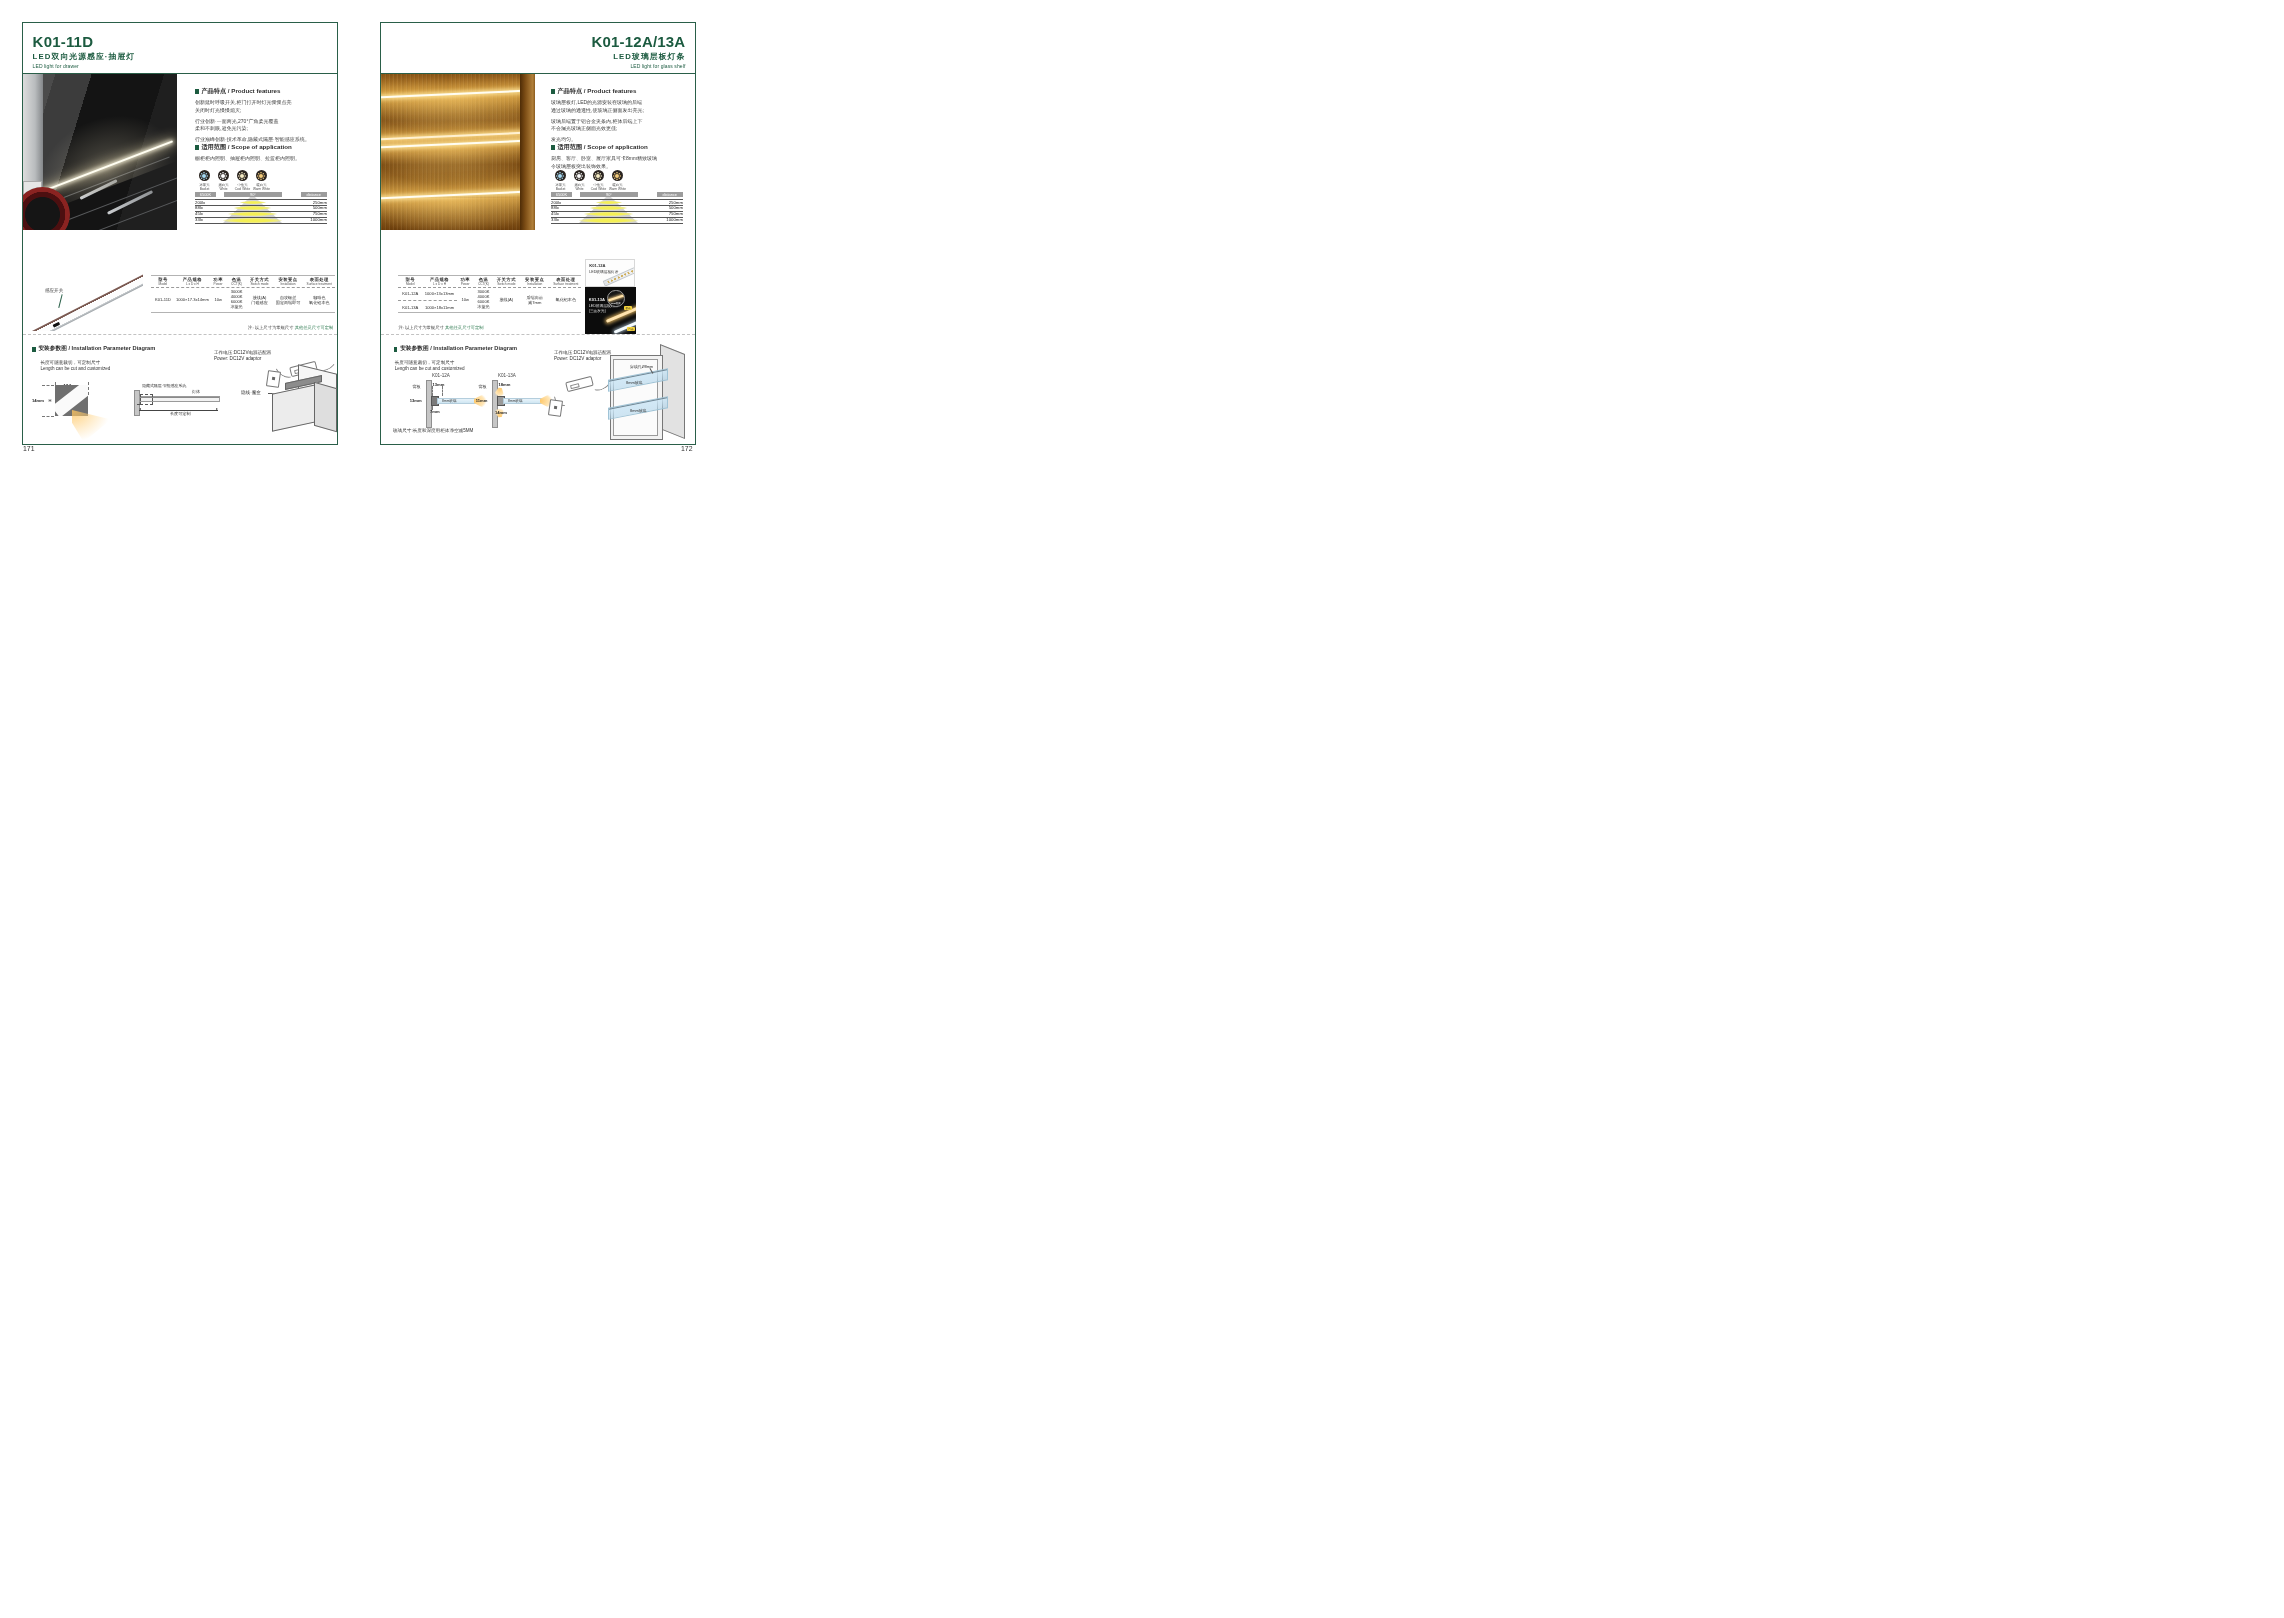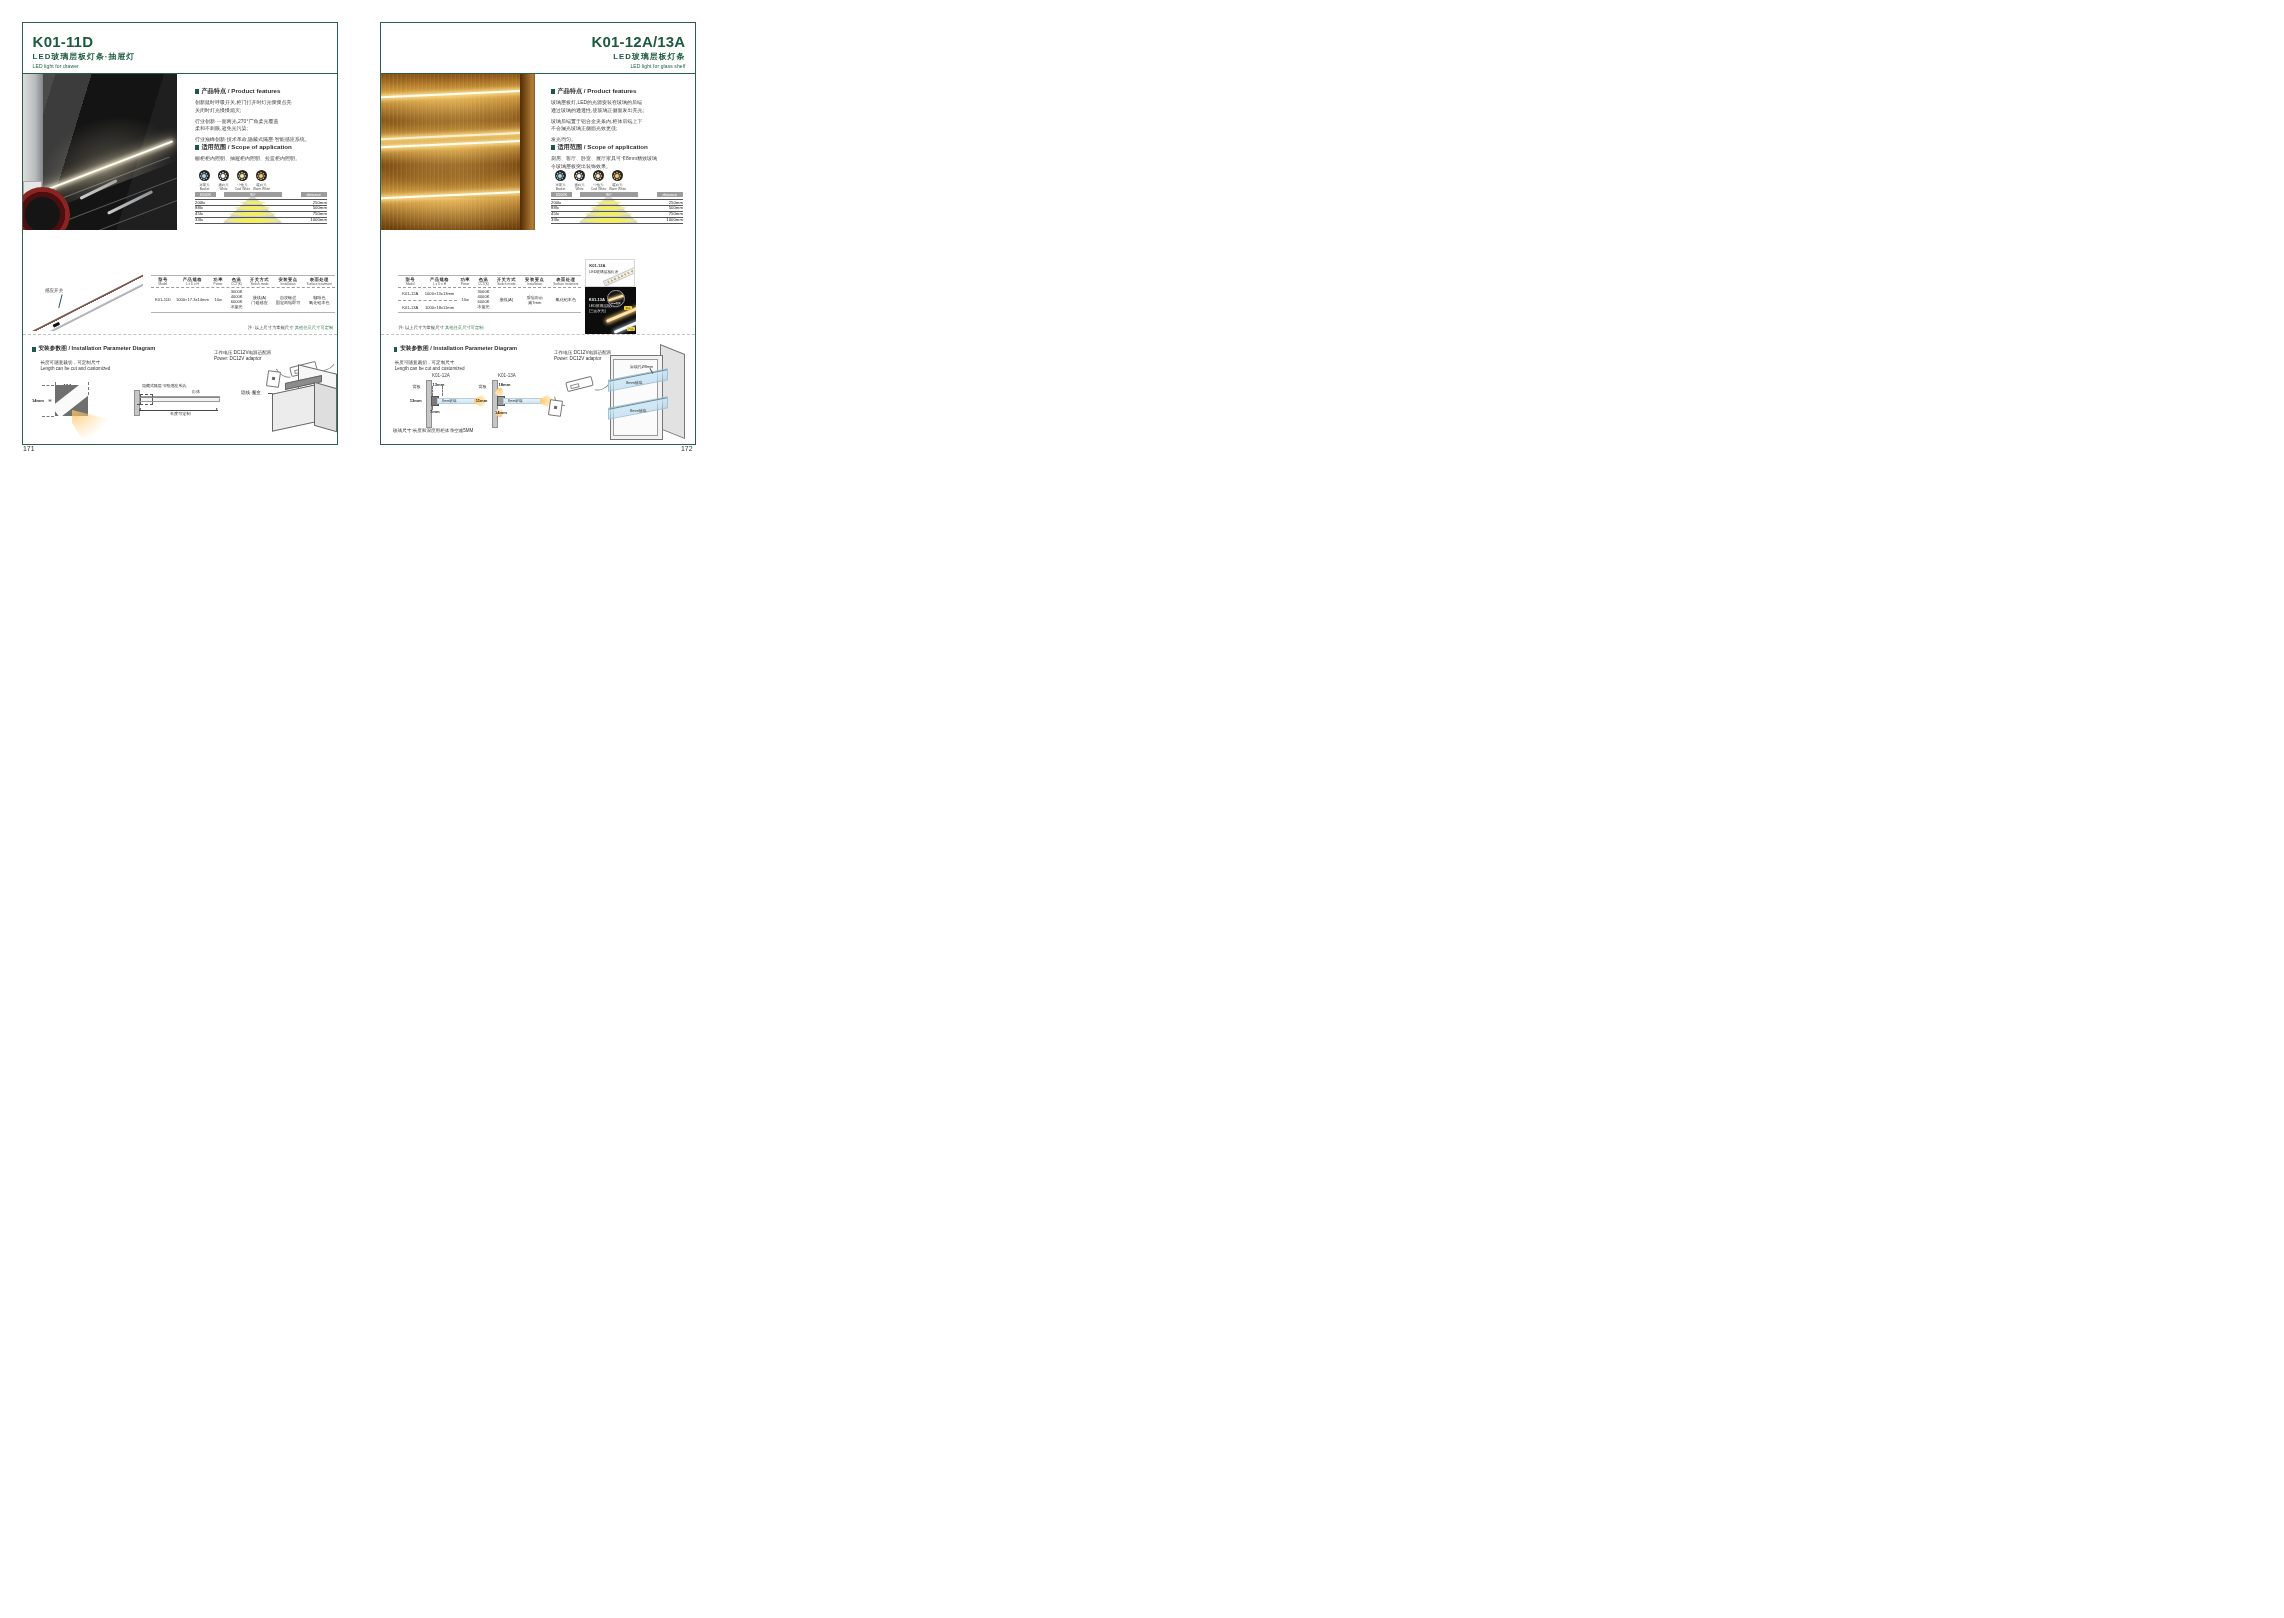--- a/index.html
+++ b/index.html
@@ -129,21 +129,21 @@
   .pageno{position:absolute;top:445px;font-size:6.9px;color:#2e2e2e;}
 </style>
 </head>
 <body>
 
 <div class="sheet">
 
   <div class="page" id="pageL">
     <div class="abs" style="left:9.6px;top:11px;">
       <div class="code">K01-11D</div>
-      <div class="tcn">LED玻璃层板灯条·抽屉灯</div>
+      <div class="tcn">LED双向光源感应·抽屉灯</div>
       <div class="ten">LED light for drawer</div>
     </div>
     <div class="hairline"></div>
 
     <div class="hero">
       <div class="lh-base"></div>
       <div class="lh-tray" style="left:13.7px;top:107px;"></div>
       <div class="lh-tray" style="left:27px;top:126px;"></div>
       <div class="lh-tray" style="left:41px;top:143px;"></div>
       <div class="lh-cut" style="left:55px;top:114px;"></div>

